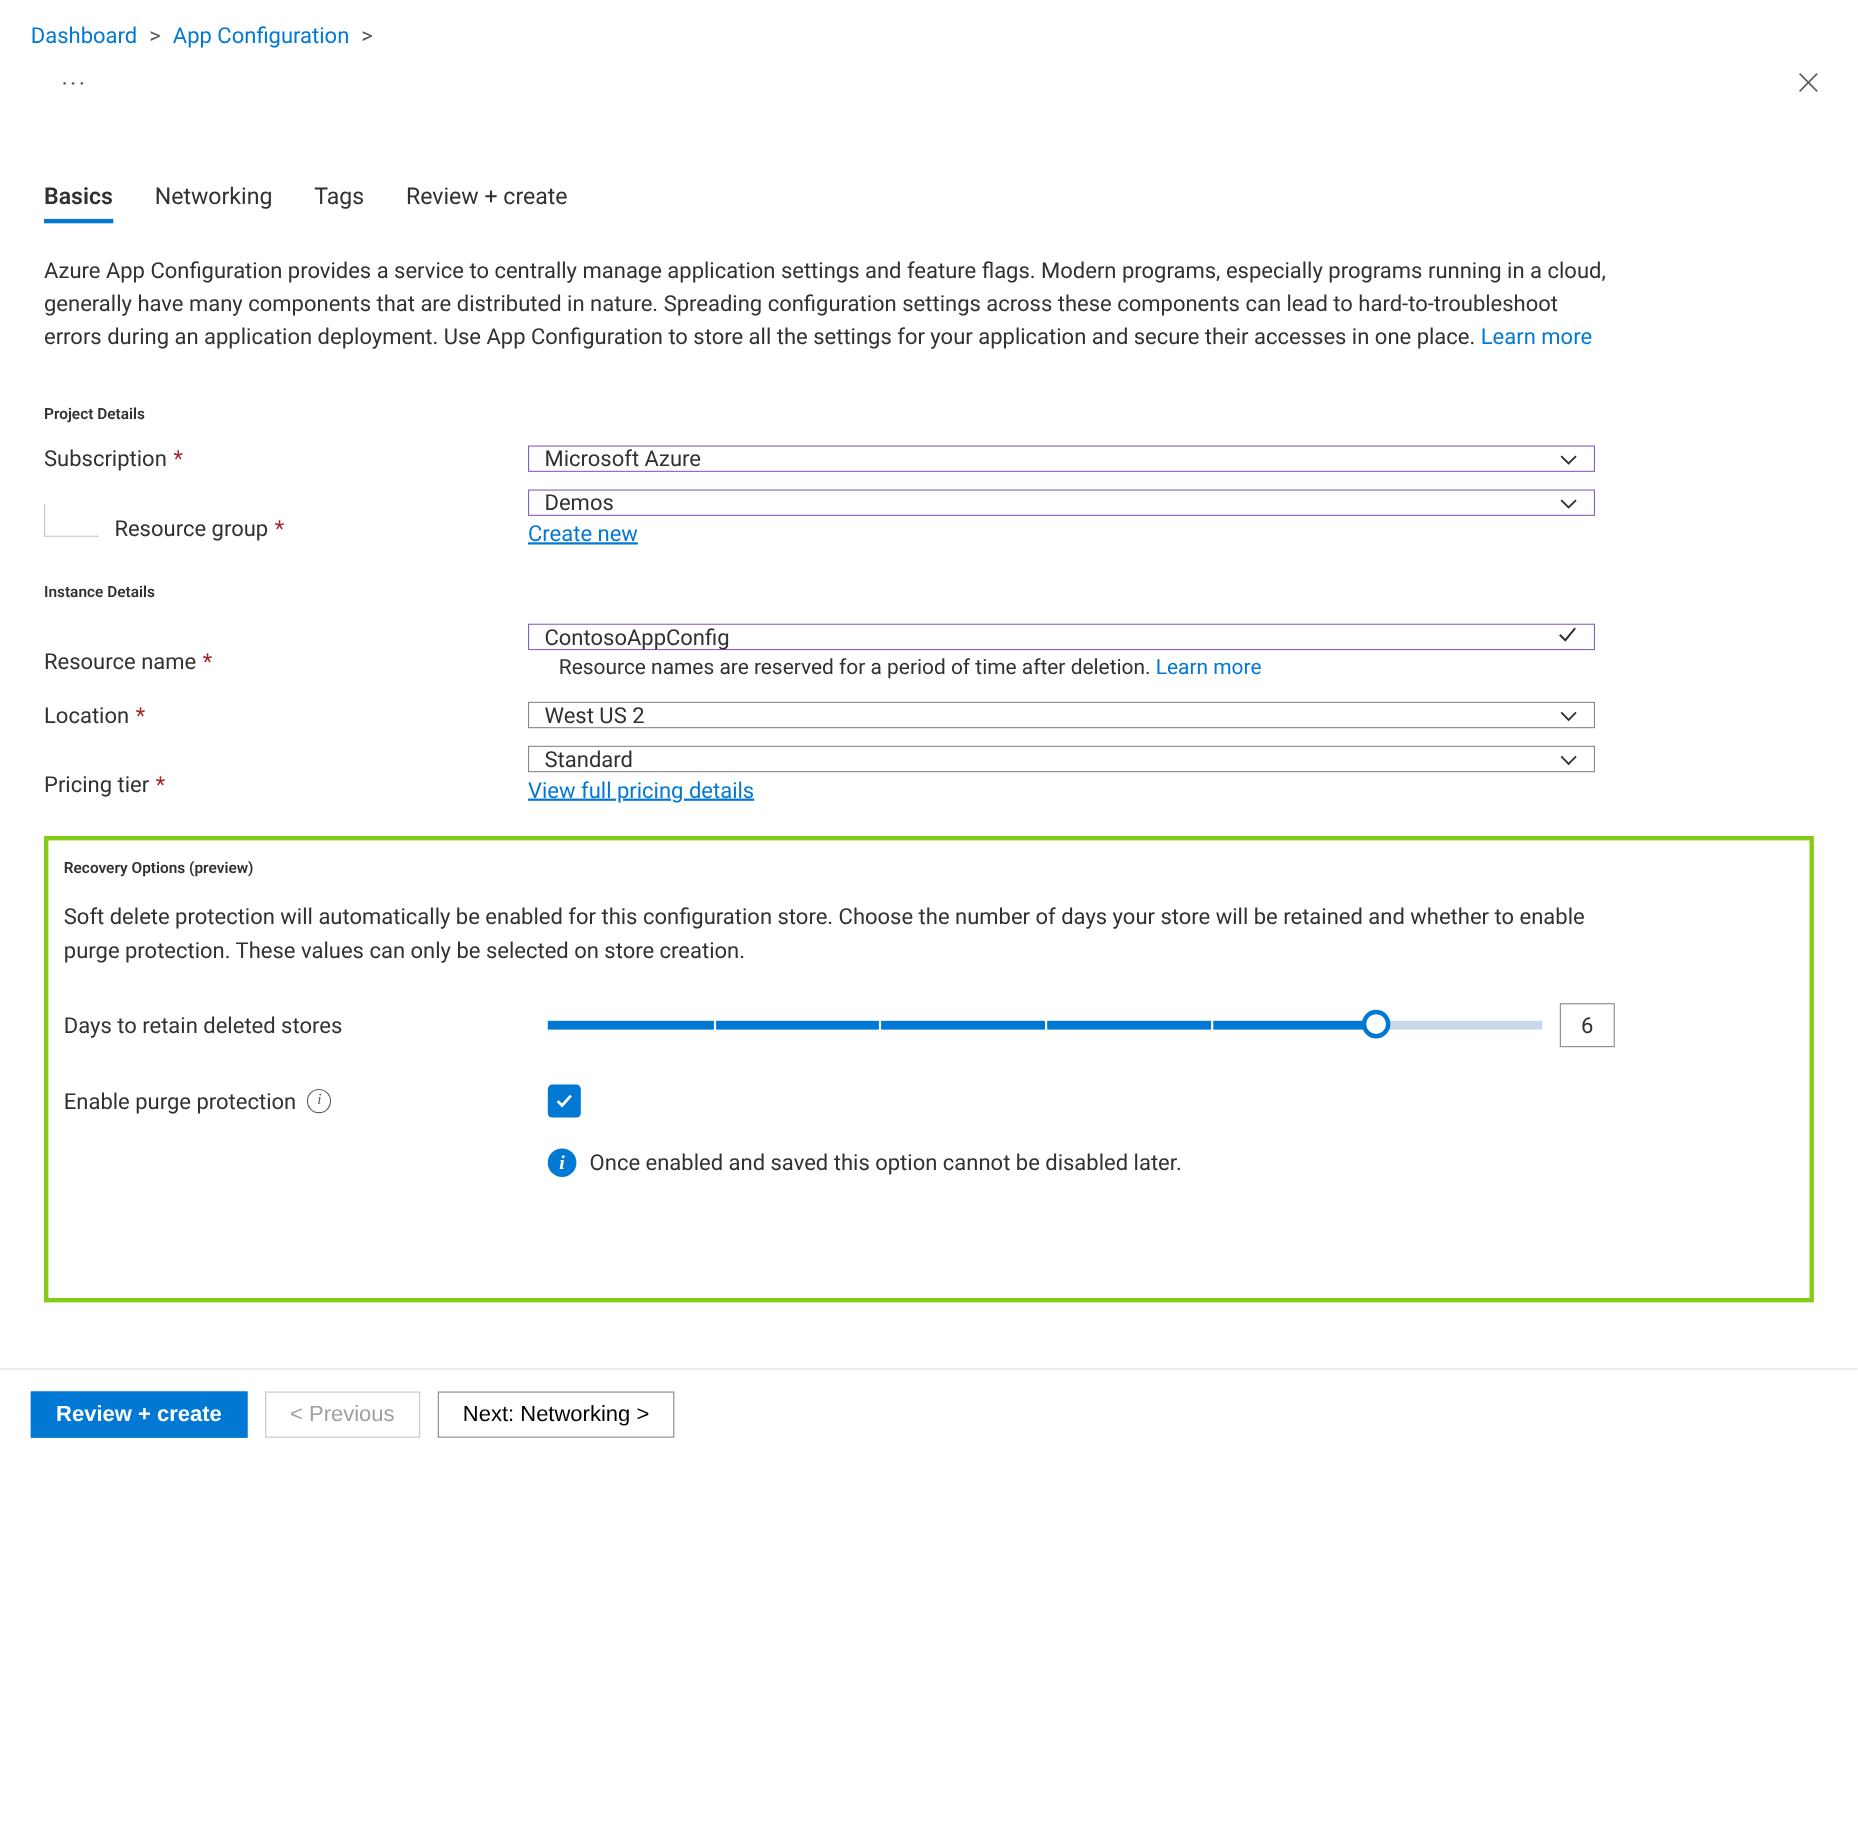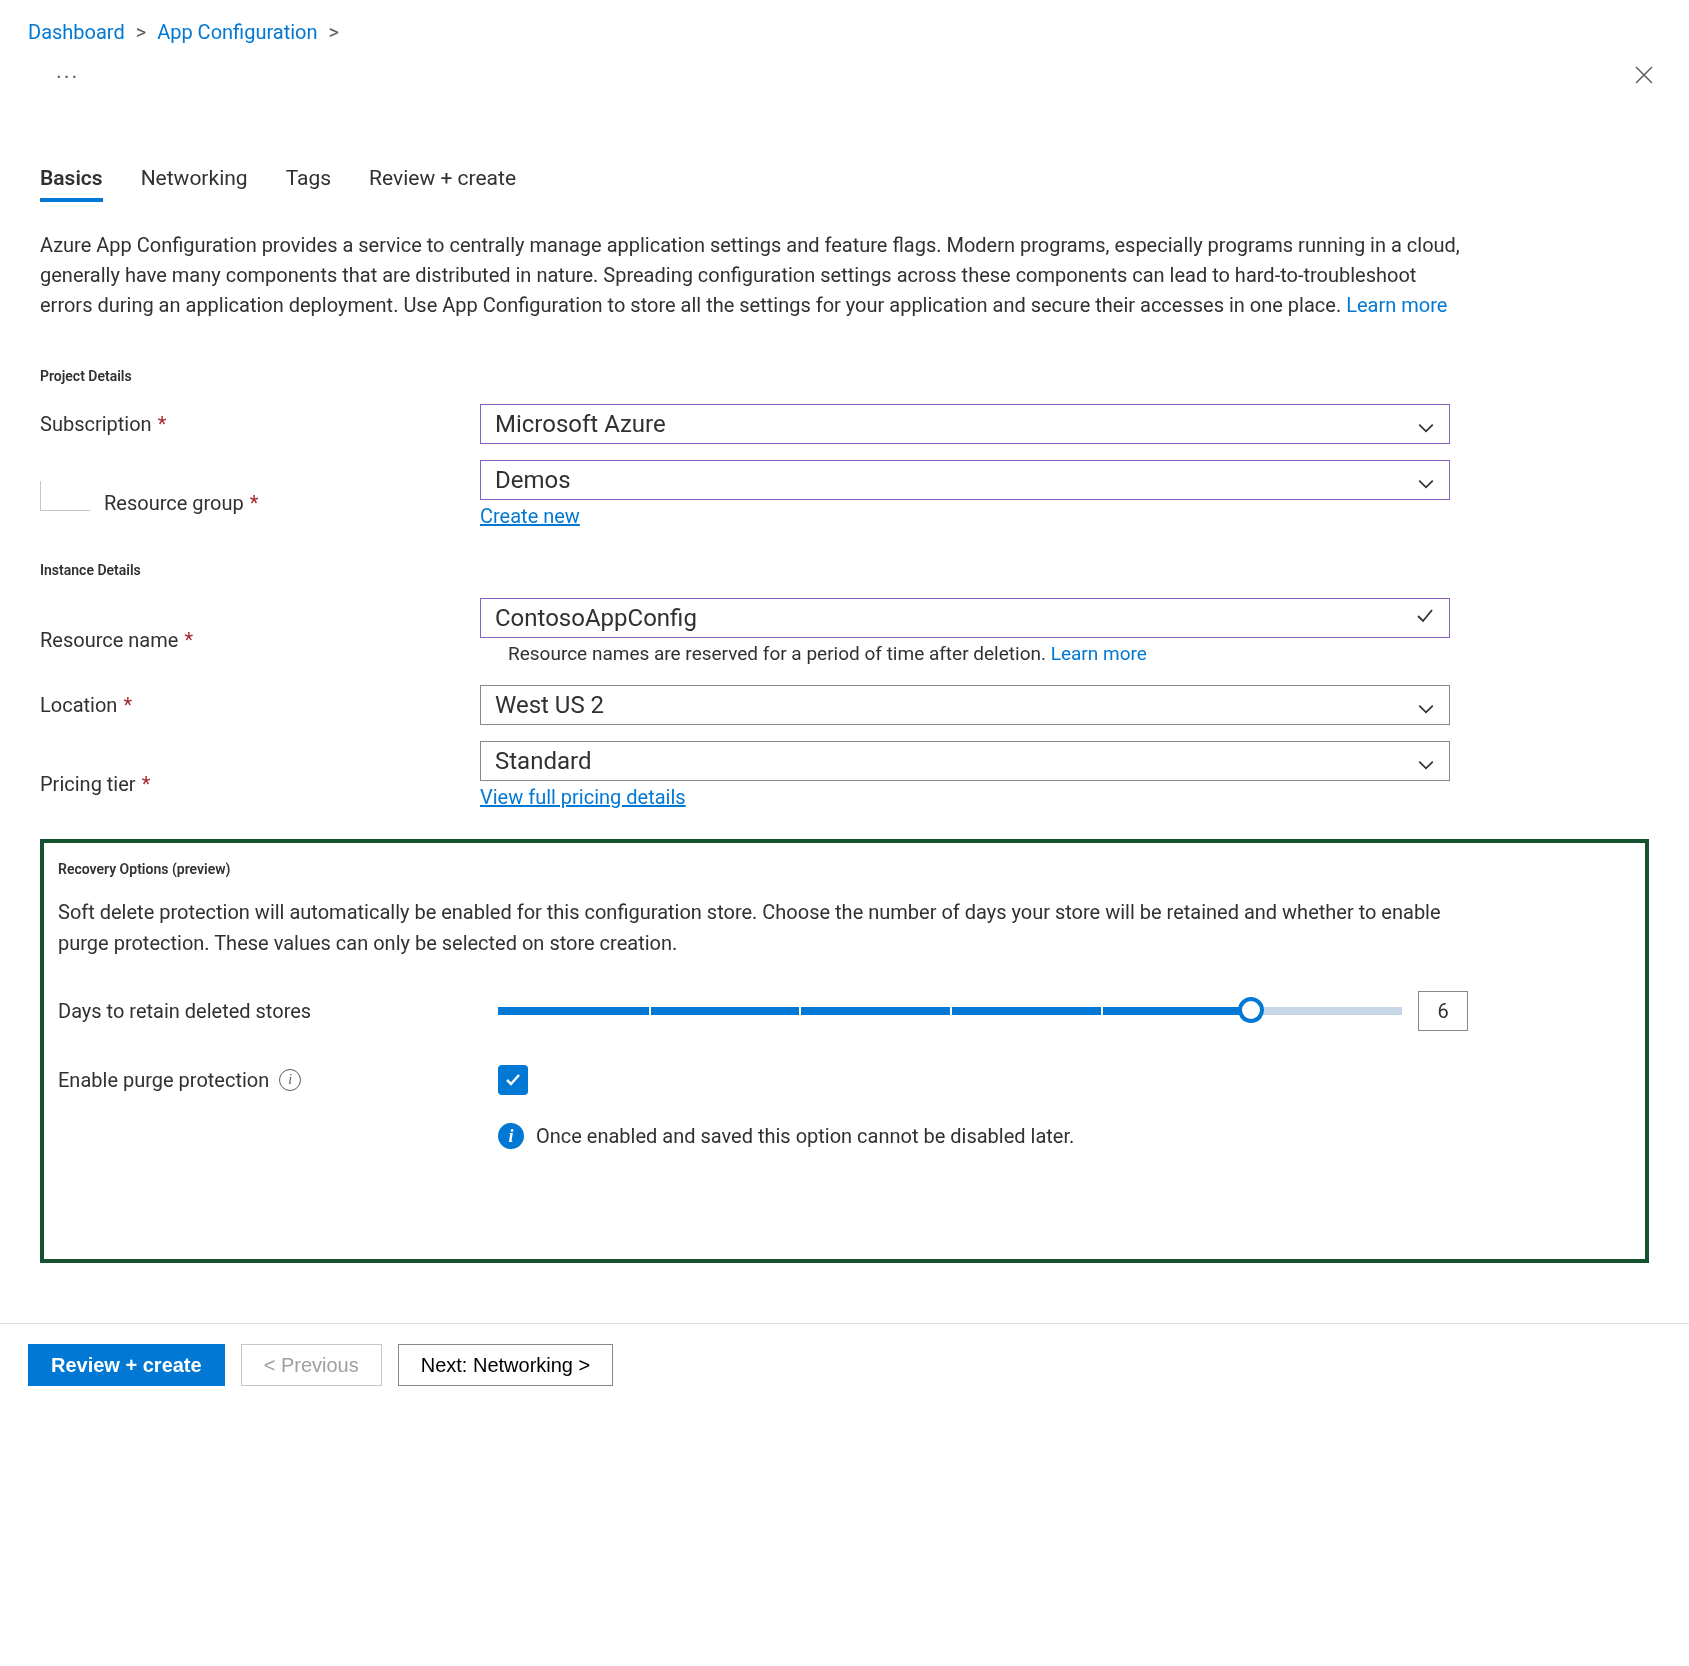--- a/index.html
+++ b/index.html
@@ -22,31 +22,31 @@
 .tab { font-size: 21px; color: #323130; padding-bottom: 8px; cursor: pointer; }
 .tab.active { font-weight: 600; border-bottom: 4px solid #0078d4; }
 .intro { font-size: 20px; line-height: 1.5; color: #323130; max-width: 1430px; margin-bottom: 48px; }
 .intro a, .link { color: #0078d4; text-decoration: none; }
 .section-title { font-size: 14px; font-weight: 600; margin-bottom: 20px; margin-top: 10px; }
 .field-row { display: flex; align-items: center; margin-bottom: 16px; }
 .field-label { width: 440px; font-size: 20px; color: #323130; display: flex; align-items: center; }
 .field-label .req { color: #a4262c; margin-left: 6px; }
 .field-control { width: 970px; }
 .select-box, .text-box {
-  width: 100%; height: 40px; border: 1px solid #8a8886; font-size: 24px;
+  width: 100%; height: 24px; border: 1px solid #8a8886; font-size: 20px;
   padding: 0 14px; display: flex; align-items: center; justify-content: space-between;
   background: #fff;
 }
 .select-box.azure-border, .text-box.azure-border { border-color: #8661c5; }
 .chev { width: 18px; height: 18px; display: inline-block; }
 .indent-line { display:inline-block; width: 50px; height: 30px; border-left: 1px solid #c8c6c4; border-bottom: 1px solid #c8c6c4; margin-right: 14px; margin-top:-14px; vertical-align: top; }
 .helper { font-size: 19px; color: #323130; margin-top: 4px; margin-bottom: 16px; margin-left: 28px; }
 .helper a { color: #0078d4; text-decoration: none; }
 .link-under { color: #0078d4; font-size: 20px; margin-top: 4px; display:inline-block; margin-bottom: 18px; }
-.recovery-box { border: 4px solid #14532d; padding: 18px 14px 110px 14px; margin-top: 12px; }
+.recovery-box { border: 4px solid #84cc16; padding: 18px 14px 110px 14px; margin-top: 12px; }
 .recovery-desc { font-size: 20px; line-height: 1.55; margin-bottom: 32px; max-width: 1420px; }
 .slider-wrap { display:flex; align-items:center; gap: 16px; width: 970px; }
 .slider-track { flex: 1; height: 8px; position: relative; }
 .slider-seg { position:absolute; top:0; height:8px; }
 .slider-fill { background: #0078d4; }
 .slider-rest { background: #c7d7e8; }
 .slider-tick { position:absolute; top:-1px; width:2px; height:10px; background:#fff; }
 .slider-thumb { position:absolute; top:-10px; width:26px; height:26px; border-radius:50%; background:#fff; border:4px solid #0078d4; transform:translateX(-50%); }
 .slider-value { width: 50px; height: 40px; border:1px solid #8a8886; text-align:center; font-size:20px; display:flex; align-items:center; justify-content:center; }
 .checkbox { width:30px; height:30px; background:#0078d4; border-radius:4px; display:flex; align-items:center; justify-content:center; }

